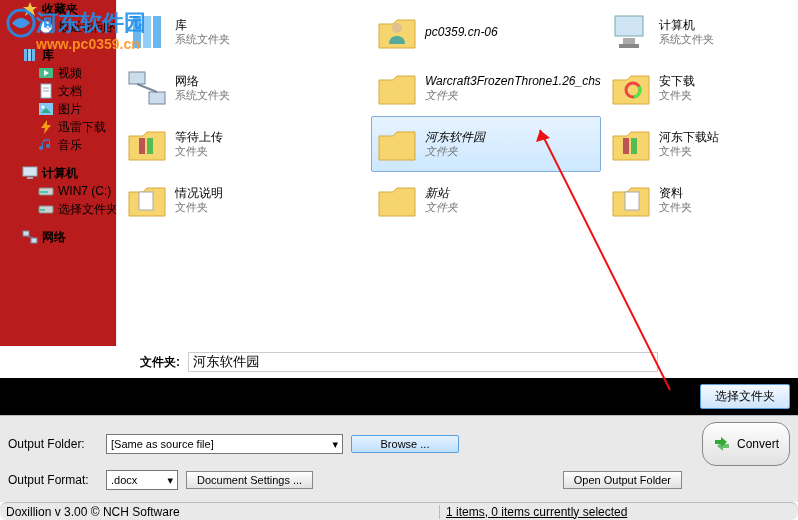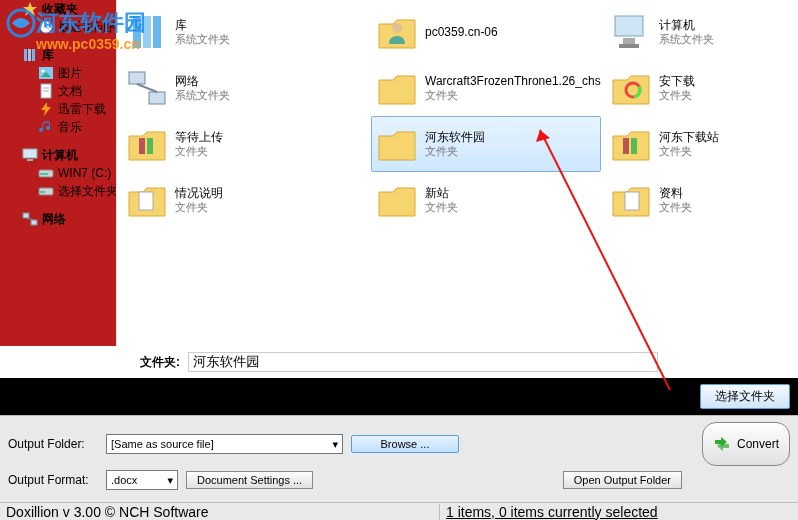--- a/index.html
+++ b/index.html
@@ -9,21 +9,21 @@
 .sidebar { width: 117px; border-right: 1px solid #e8e8e8; background: #b91c1c; overflow: hidden; padding-left: 20px; }
 .tree-item { display: flex; align-items: center; padding: 1px 2px 1px 16px; height: 18px; cursor: pointer; }
 .tree-item.l0 { padding-left: 2px; font-weight: bold; }
 .tree-item.l1 { padding-left: 18px; }
 .tree-icon { width: 16px; height: 16px; margin-right: 4px; flex-shrink: 0; }
 .tree-label { white-space: nowrap; font-size: 12px; }
 
 .files-area { flex: 1; background: #fff; display: flex; flex-wrap: wrap; align-content: flex-start; padding: 4px; position: relative; }
 .file-item { width: 200px; height: 56px; display: flex; align-items: center; padding: 4px; border-radius: 2px; cursor: pointer; }
 .file-item.selected { background: linear-gradient(#e6f3ff, #cde8ff); border: 1px solid #84acdd; padding: 3px; }
-.file-item.col2 { width: 230px; }
+.file-item.col2 { width: 230px; font-style: italic; }
 .folder-icon { width: 44px; height: 44px; margin-right: 6px; flex-shrink: 0; }
 .file-info { display: flex; flex-direction: column; line-height: 14px; }
 .file-name { font-size: 12px; color: #000; }
 .file-type { font-size: 11px; color: #777; }
 
 .bottom-panel { position: absolute; bottom: 0; left: 0; right: 0; }
 .folder-row { display: flex; align-items: center; height: 32px; padding: 0 140px; background: #fff; justify-content: flex-end; }
 .folder-label { font-weight: bold; margin-right: 8px; font-size: 12px; }
 .folder-input { flex: 1; border: 1px solid #ccc; height: 20px; padding: 0 4px; background: #fff; }
 .select-row { display: flex; justify-content: flex-end; padding: 6px 8px; background: #000000; }
@@ -31,21 +31,21 @@
 
 .output-section { background: #e9e9e9; border-top: 1px solid #bbb; padding: 6px 8px; }
 .output-row { display: flex; align-items: center; gap: 8px; margin-bottom: 6px; }
 .out-label { width: 90px; font-size: 12px; }
 .combo { border: 1px solid #777; height: 20px; padding: 0 4px; font-size: 11px; background: #fff; display: flex; align-items: center; justify-content: space-between; gap: 24px; }
 .combo-main { flex: 1; max-width: 430px; }
 .combo-fmt { width: 72px; }
 .btn-gray { background: linear-gradient(#fefefe, #e1e1e1); border: 1px solid #888; padding: 2px 10px; font-size: 11px; cursor: pointer; border-radius: 0; }
 .btn-browse { background: linear-gradient(#e6f3ff, #bfe0ff); border: 1px solid #5a9edc; padding: 2px 18px; font-size: 11px; cursor: pointer; border-radius: 2px; min-width: 108px; }
 .btn-convert { background: linear-gradient(#fefefe, #e1e1e1); border: 1px solid #888; padding: 6px 10px; font-size: 12px; cursor: pointer; border-radius: 14px; display: flex; align-items: center; gap: 6px; }
-.status-bar { display: flex; border-top: 1px solid #bbb; font-size: 14px; height: 18px; align-items: center; background: #e9e9e9; }
+.status-bar { display: flex; border-top: 1px solid #bbb; font-size: 12px; height: 18px; align-items: center; background: #e9e9e9; border-radius: 7px; }
 .status-left { width: 440px; padding-left: 6px; border-right: 1px solid #bbb; }
 .status-right { padding-left: 6px; text-decoration: underline; }
 
 .watermark { position: absolute; top: 8px; left: 6px; font-size: 22px; font-weight: bold; color: #1e90ef; opacity: 0.9; z-index: 50; display: flex; align-items: center; pointer-events: none; }
 .watermark .wm-url { position: absolute; top: 28px; left: 30px; font-size: 14px; color: #ff9a20; font-weight: bold; }
 
 .arrow-overlay { position: absolute; pointer-events: none; z-index: 40; }
 </style>
 </head>
 <body>
@@ -79,33 +79,40 @@
     <div class="tree-item l0">
         <span class="tree-icon"><svg viewBox="0 0 16 16">
             <rect x="2" y="2" width="3" height="12" fill="#6bb8f0"></rect>
             <rect x="6" y="2" width="3" height="12" fill="#93cef7"></rect>
             <rect x="10" y="2" width="3" height="12" fill="#6bb8f0"></rect>
           </svg></span>
         <span class="tree-label">库</span>
       </div>
     <div class="tree-item l1">
         <span class="tree-icon"><svg viewBox="0 0 16 16">
+            <rect x="1" y="3" width="14" height="10" fill="#4b8" rx="1"></rect>
+            <polygon points="6,5 11,8 6,11" fill="#fff"></polygon>
+          </svg></span>
+        <span class="tree-label">视频</span>
+      </div>
+    <div class="tree-item l1">
+        <span class="tree-icon"><svg viewBox="0 0 16 16">
+            <rect x="3" y="1" width="10" height="14" fill="#fff" stroke="#8ab"></rect>
+            <line x1="5" y1="5" x2="11" y2="5" stroke="#8ab"></line>
+            <line x1="5" y1="8" x2="11" y2="8" stroke="#8ab"></line>
+          </svg></span>
+        <span class="tree-label">文档</span>
+      </div>
+    <div class="tree-item l1">
+        <span class="tree-icon"><svg viewBox="0 0 16 16">
             <rect x="1" y="2" width="14" height="12" fill="#7fc9f2"></rect>
             <circle cx="5" cy="6" r="1.5" fill="#fff"></circle>
             <polygon points="3,12 8,7 13,12" fill="#3a8"></polygon>
           </svg></span>
         <span class="tree-label">图片</span>
-      </div>
-    <div class="tree-item l1">
-        <span class="tree-icon"><svg viewBox="0 0 16 16">
-            <rect x="3" y="1" width="10" height="14" fill="#fff" stroke="#8ab"></rect>
-            <line x1="5" y1="5" x2="11" y2="5" stroke="#8ab"></line>
-            <line x1="5" y1="8" x2="11" y2="8" stroke="#8ab"></line>
-          </svg></span>
-        <span class="tree-label">文档</span>
       </div>
     <div class="tree-item l1">
         <span class="tree-icon"><svg viewBox="0 0 16 16">
             <polygon points="9,1 3,9 7,9 6,15 13,6 9,6" fill="#f39c12"></polygon>
           </svg></span>
         <span class="tree-label">迅雷下载</span>
       </div>
     <div class="tree-item l1">
         <span class="tree-icon"><svg viewBox="0 0 16 16">
             <path d="M5 3v8a2 2 0 1 1-1-1.7V5l8-2v6a2 2 0 1 1-1-1.7V2z" fill="#3d7ec9"></path>

